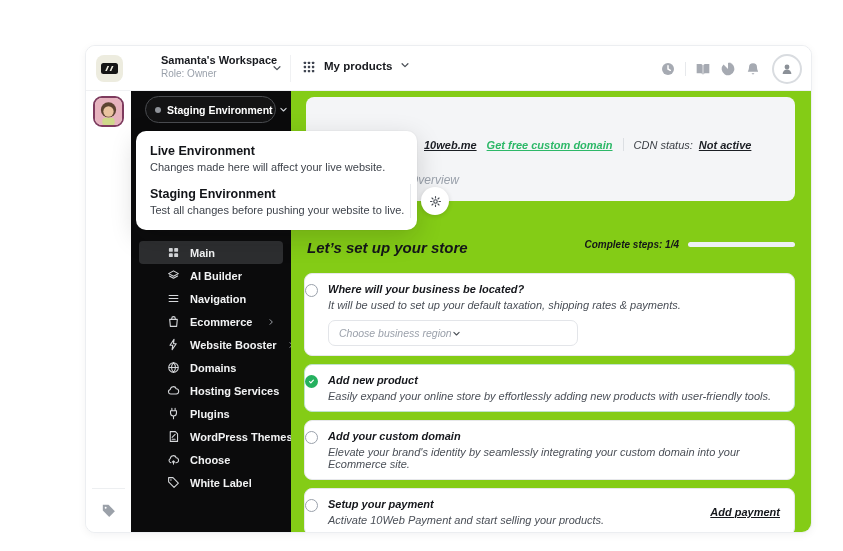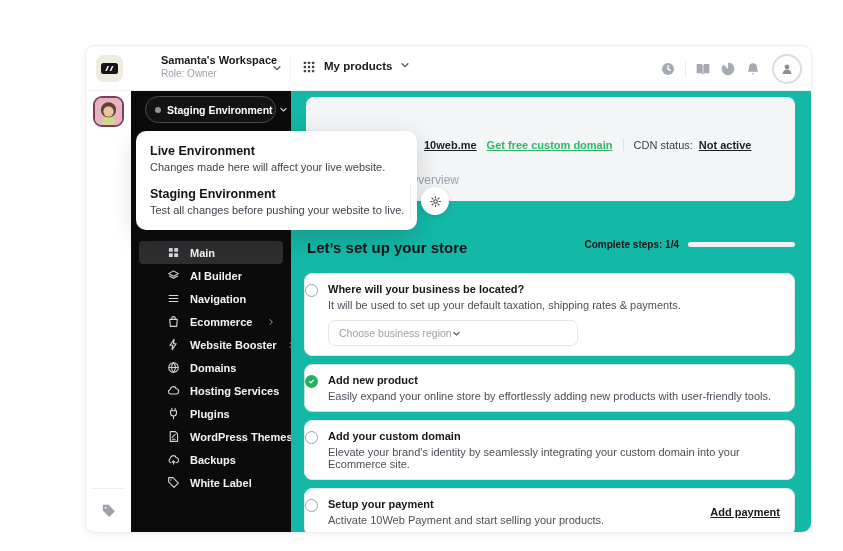--- a/index.html
+++ b/index.html
@@ -57,21 +57,21 @@
 
   .menu { position:absolute; top:150px; left:0; right:0; display:flex; flex-direction:column; }
   .mi { height:23px; margin:0 8px; padding:0 8px 0 28px; border-radius:4px;
         display:flex; align-items:center; gap:10px; cursor:pointer; }
   .mi.active { background:#2d2e30; }
   .mi-icon { width:13px; height:13px; color:#d6d8db; flex:none; }
   .mi-label { font-size:11px; font-weight:600; color:#f2f3f4; flex:1; white-space:nowrap; }
   .mi-chev { width:8px; height:8px; color:#9fa3a9; flex:none; }
 
   
-  .main { flex:1; position:relative; background:#14b8a6; }
+  .main { flex:1; position:relative; background:#84cc16;font-style:italic; }
   .banner { position:absolute; left:15px; right:16px; top:6px; height:104px; background:#f4f5f7; border-radius:8px; }
   .domain-row { position:absolute; left:118px; top:41px; display:flex; align-items:center; gap:10px; font-size:11px; }
   .domain-name { font-weight:bold; text-decoration:underline; color:#1b1e24; cursor:pointer; }
   .domain-link { color:#2db868; text-decoration:underline; font-weight:600; cursor:pointer; }
   .dr-div { width:1px; height:13px; background:#dcdfe3; }
   .cdn-label { color:#3c4046; }
   .cdn-value { font-weight:bold; text-decoration:underline; color:#1b1e24; cursor:pointer; margin-left:-4px; }
   .banner-tab { position:absolute; left:103px; top:76px; font-size:12px; color:#9aa1ab; cursor:pointer; }
 
   .setup-head { position:absolute; left:16px; right:16px; top:148px; display:flex; align-items:flex-start; justify-content:space-between; }
@@ -328,21 +328,21 @@
     <span class="mi-label">WordPress Themes</span>
 
   </div>
           <div class="mi">
     <span class="mi-icon">
               <svg viewBox="0 0 24 24" fill="none" stroke="currentColor" stroke-width="2" stroke-linecap="round" stroke-linejoin="round">
                 <path d="M7 18a4.3 4.3 0 0 1-.9-8 5.6 5.6 0 0 1 10.9-1.2A4.6 4.6 0 0 1 16.4 18"></path>
                 <path d="M12 20.5v-6m0 0-2.4 2.4M12 14.5l2.4 2.4"></path>
               </svg>
             </span>
-    <span class="mi-label">Backups</span>
+    <span class="mi-label">Choose</span>
 
   </div>
           <div class="mi">
     <span class="mi-icon">
               <svg viewBox="0 0 24 24" fill="none" stroke="currentColor" stroke-width="2" stroke-linejoin="round">
                 <path d="M3 11V3h8l10 10-8 8Z"></path>
                 <circle cx="7.3" cy="7.3" r="1.4" fill="currentColor" stroke="none"></circle>
               </svg>
             </span>
     <span class="mi-label">White Label</span>

